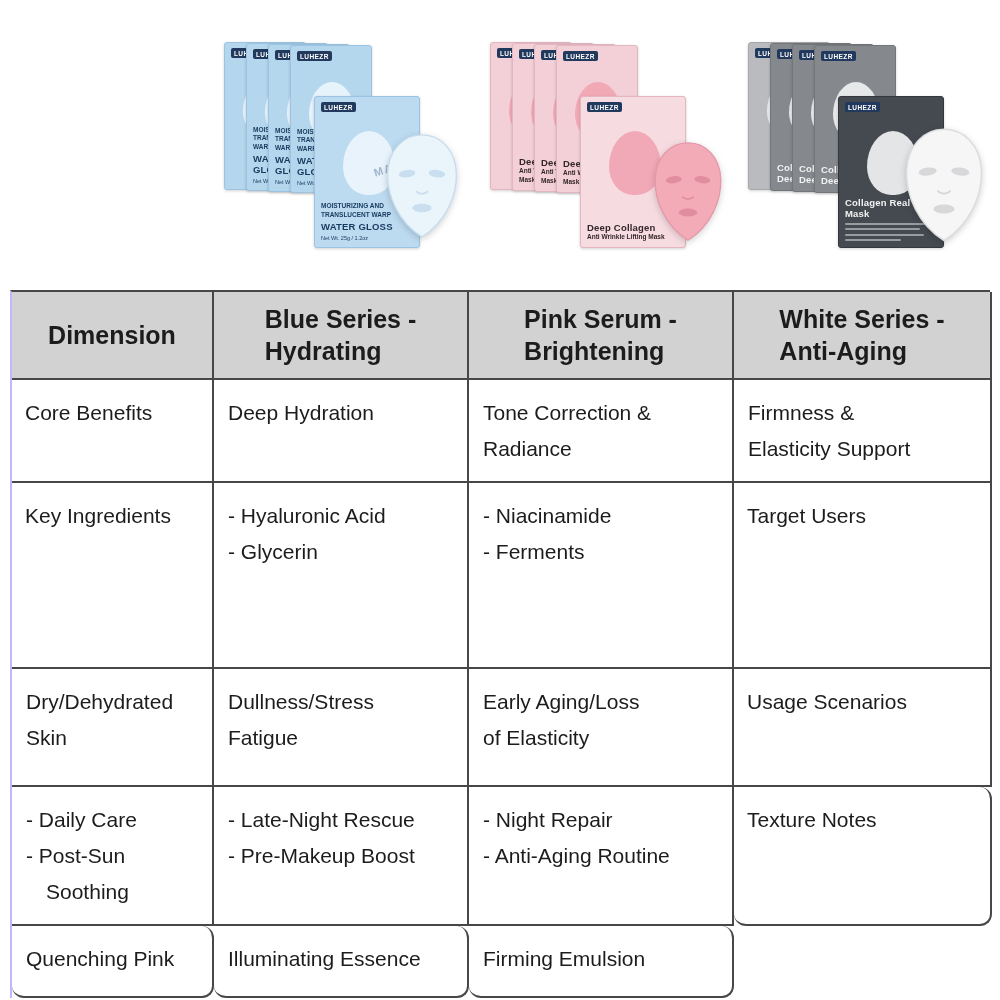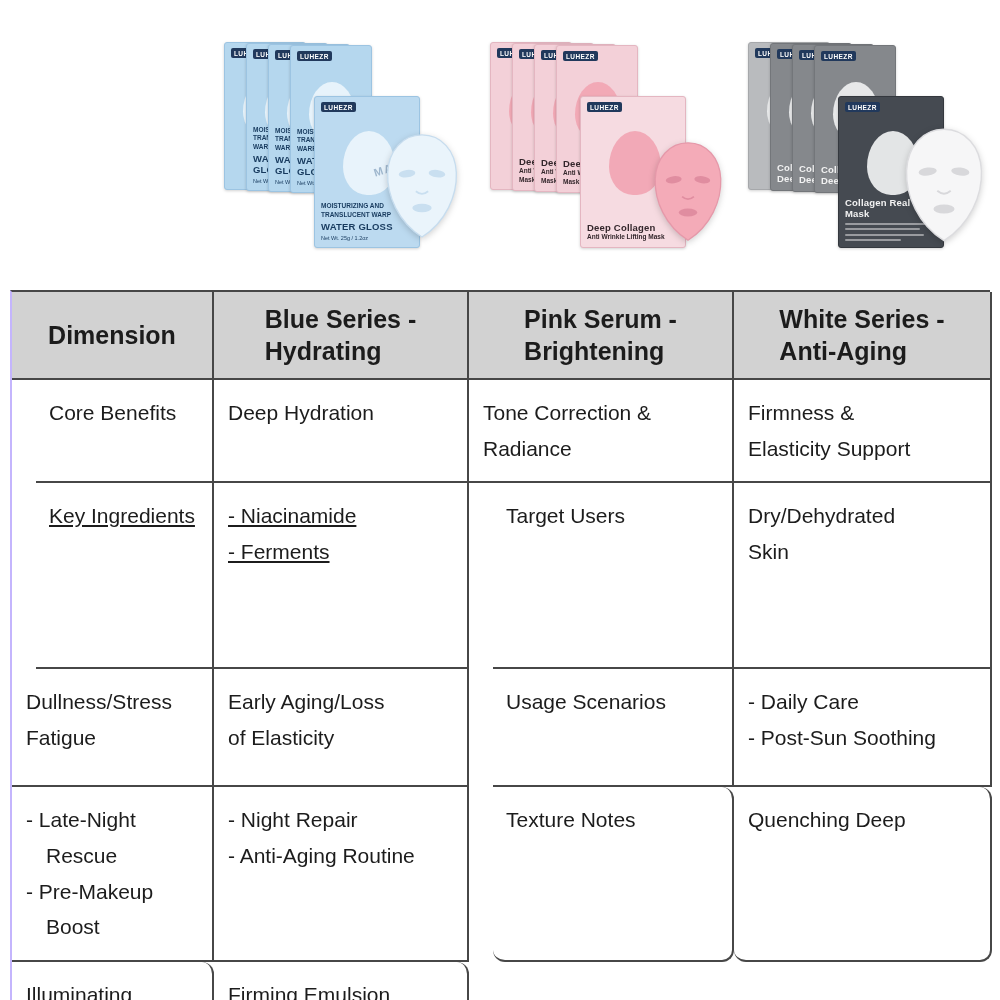--- a/index.html
+++ b/index.html
@@ -83,24 +83,24 @@
     border-right:2px solid #474747; border-bottom:2px solid #474747;
     background:#ffffff;
   }
   .th {
     background:#d2d2d2; display:flex; align-items:center; justify-content:center;
     font-size:25px; font-weight:bold; text-align:left;
   }
   .th span { white-space:pre-line; line-height:1.3; }
   .td, .td-label { padding:15px 14px; font-size:21px; line-height:1.7; }
   .td { white-space:pre-line; }
-  .td-label { padding-left:13px;margin-left:24px; }
+  .td-label { padding-left:13px; }
   .cell-list div { padding-left:20px; text-indent:-20px; white-space:pre-line; }
 
-  .mh-h{min-height:88px;} .mh1{min-height:92px;} .mh2{min-height:186px;text-decoration:underline;}
+  .mh-h{min-height:88px;} .mh1{min-height:92px;} .mh2{min-height:186px;}
   .mh3{min-height:112px;} .mh4{min-height:118px;} .mh5{min-height:72px;border-radius:12px;}
 </style>
 </head>
 <body>
 
 <div class="page">
 
   <div class="products-row">
 
     <div class="product p-blue">
@@ -270,34 +270,35 @@
       </div>
 
     <div class="td-label mh1">Core Benefits</div>
     <div class="td mh1">Deep Hydration</div>
     <div class="td mh1">Tone Correction &amp;
 Radiance</div>
     <div class="td mh1">Firmness &amp;
 Elasticity Support</div>
 
     <div class="td-label mh2">Key Ingredients</div>
+    <div class="td cell-list mh2"><div>- Hyaluronic Acid</div><div>- Glycerin</div></div>
     <div class="td cell-list mh2"><div>- Niacinamide</div><div>- Ferments</div></div>
 
     <div class="td-label mh3">Target Users</div>
     <div class="td mh3">Dry/Dehydrated
 Skin</div>
     <div class="td mh3">Dullness/Stress
 Fatigue</div>
     <div class="td mh3">Early Aging/Loss
 of Elasticity</div>
 
     <div class="td-label mh4">Usage Scenarios</div>
     <div class="td cell-list mh4"><div>- Daily Care</div><div>- Post-Sun Soothing</div></div>
     <div class="td cell-list mh4"><div>- Late-Night Rescue</div><div>- Pre-Makeup Boost</div></div>
     <div class="td cell-list mh4"><div>- Night Repair</div><div>- Anti-Aging Routine</div></div>
 
     <div class="td-label mh5">Texture Notes</div>
-    <div class="td mh5">Quenching Deep</div>
+    <div class="td mh5">Quenching Pink</div>
     <div class="td mh5">Illuminating Essence</div>
     <div class="td mh5">Firming Emulsion</div>
   </div>
 
 </div>
 
 </body></html>

